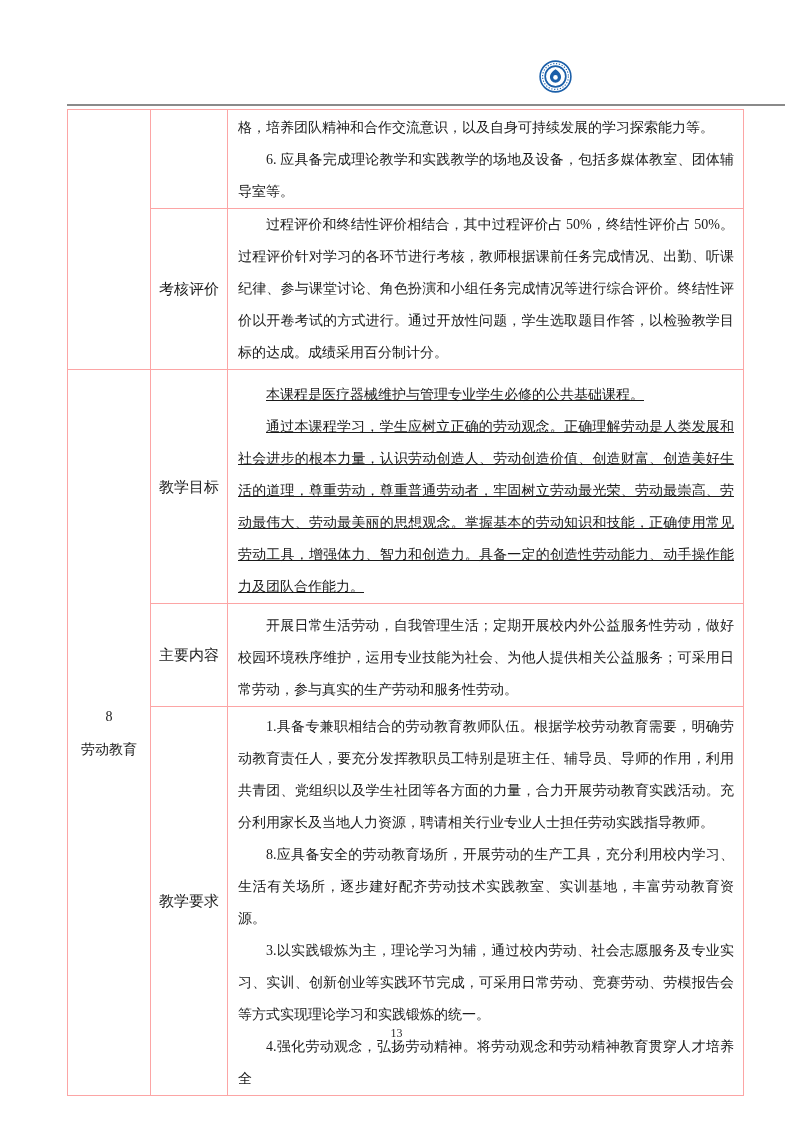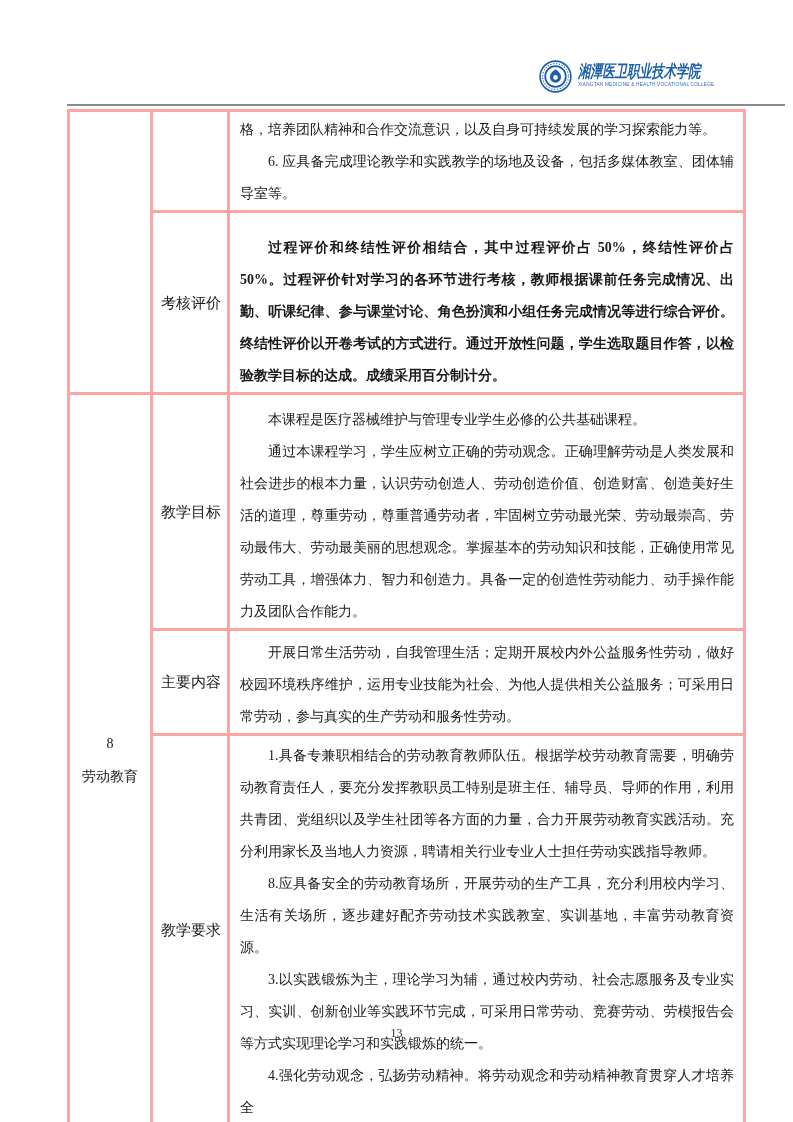--- a/index.html
+++ b/index.html
@@ -60,21 +60,21 @@
   
   table.course-table {
     position: absolute;
     left: 67px;
     top: 109px;
     width: 676px;
     border-collapse: collapse;
     table-layout: fixed;
   }
   .course-table td {
-    border: 3px solid #fca5a5;
+    border: 1px solid #fca5a5;
     font-size: 14px;
     line-height: 32px;
     vertical-align: top;
     padding: 0;
   }
   col.c-num   { width: 83px; }
   col.c-label { width: 77px; }
   col.c-text  { width: 516px; }
 
   td.num-cell {
@@ -94,22 +94,22 @@
   td.text-cell {
     padding-left: 10px;
     padding-right: 9px;
     text-align: justify;
     text-justify: inter-ideograph;
   }
   td.text-cell p { margin: 0; text-indent: 28px; }
   td.text-cell p.cont { text-indent: 0; }
 
   td.pad-a { padding-top: 2px; }
-  td.pad-b { padding-top: 19px; font-weight: bold; }
-  td.pad-c { padding-top: 9px; }
+  td.pad-b { padding-top: 0; }
+  td.pad-c { padding-top: 9px; text-decoration: underline; }
   td.pad-d { padding-top: 6px; }
   td.pad-e { padding-top: 4px; }
 
   
   .footer {
     position: absolute;
     top: 1026px;
     left: 0;
     width: 100%;
     text-align: center;
@@ -123,24 +123,20 @@
 <div class="page">
 
   <div class="logo">
     <svg class="logo-emblem" viewBox="0 0 33 33" xmlns="http://www.w3.org/2000/svg">
       <circle cx="16.5" cy="16.5" r="15.4" fill="#ffffff" stroke="#1b5fa9" stroke-width="1.6"></circle>
       <circle cx="16.5" cy="16.5" r="12.9" fill="none" stroke="#1b5fa9" stroke-width="1.1" stroke-dasharray="1.2 1.7"></circle>
       <circle cx="16.5" cy="16.5" r="10.3" fill="none" stroke="#1b5fa9" stroke-width="1.7"></circle>
       <path d="M16.5 9.2 c-3.6 2.3 -5.6 5 -5.6 7.9 a5.6 5.6 0 0 0 11.2 0 c0 -2.9 -2 -5.6 -5.6 -7.9 z" fill="#1b5fa9"></path>
       <circle cx="16.5" cy="17.4" r="2.3" fill="#ffffff"></circle>
     </svg>
-    <div class="logo-text">
-      <div class="logo-cn">湘潭医卫职业技术学院</div>
-      <div class="logo-en">XIANGTAN MEDICINE &amp; HEALTH VOCATIONAL COLLEGE</div>
-    </div>
   </div>
   <div class="header-rule"></div>
 
   <table class="course-table">
     <colgroup>
         <col class="c-num">
         <col class="c-label">
         <col class="c-text">
       </colgroup>
 

